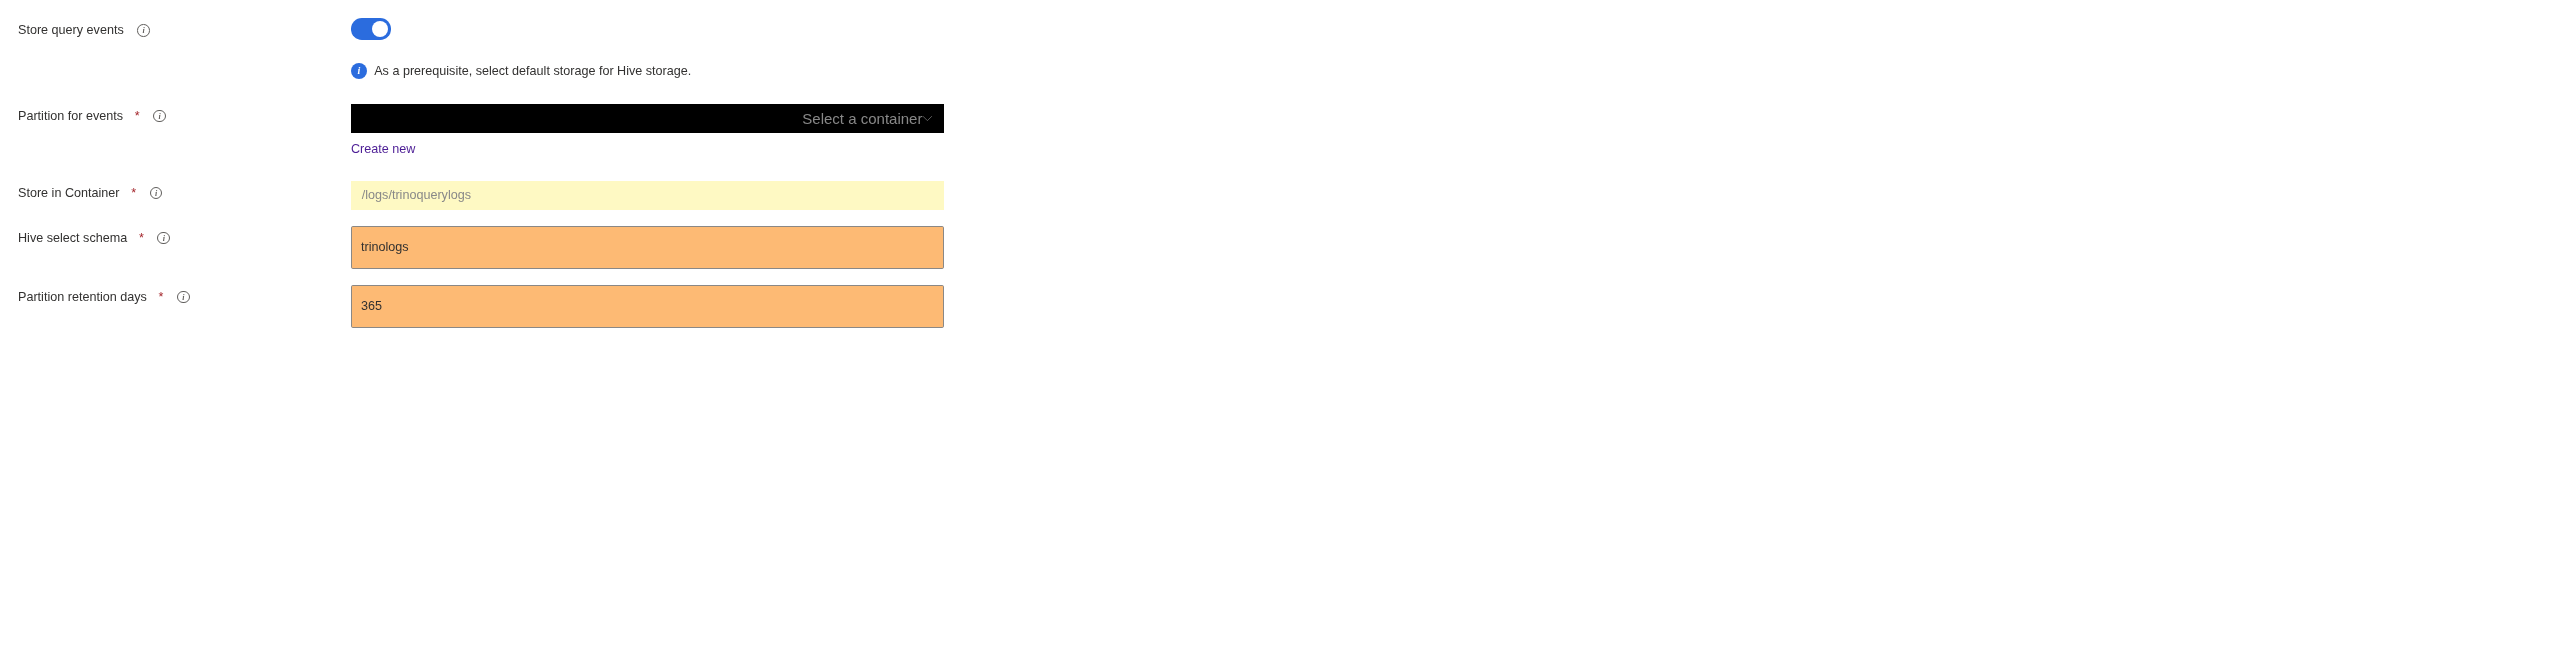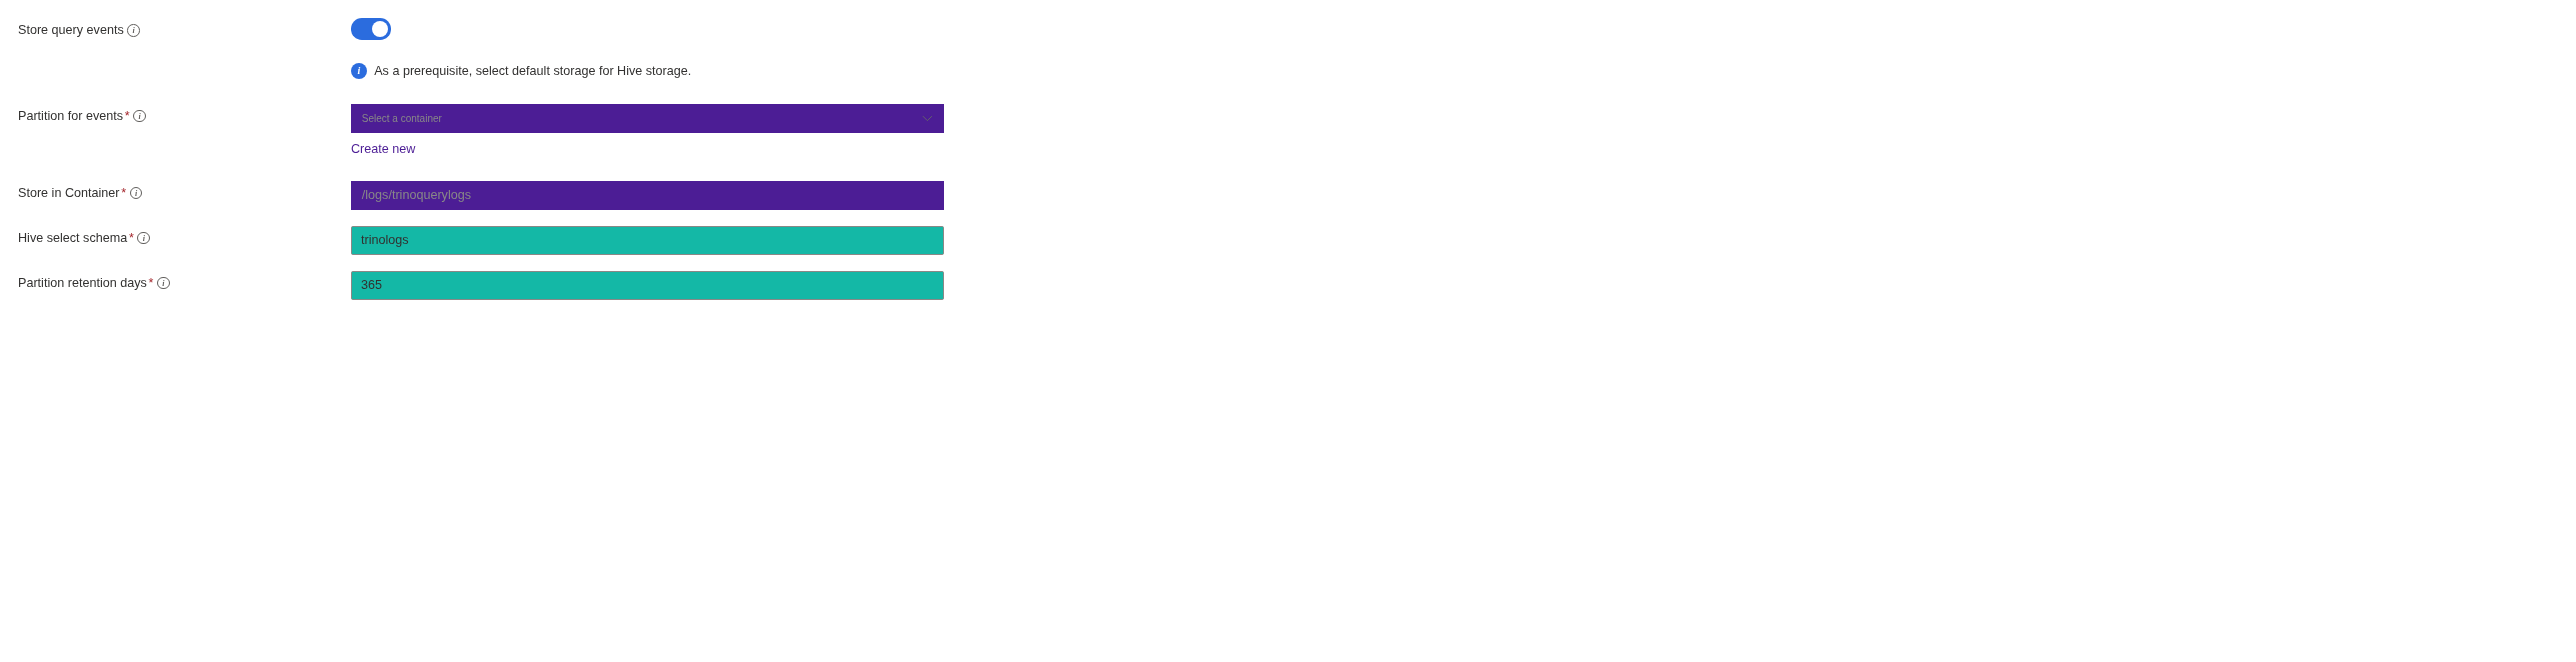--- a/index.html
+++ b/index.html
@@ -17,21 +17,21 @@
   .form-row {
     display: flex;
     align-items: flex-start;
     margin-bottom: 16px;
   }
   .label-col {
     width: 333px;
     flex-shrink: 0;
     display: flex;
     align-items: center;
-    gap: 0;
+    gap: 10px;
     padding-top: 5.4px;
     font-size: 12.6px;
     color: #323130;
   }
   .required {
     color: #a4262c;
     margin-left: 1.8px;
   }
   .info-icon {
     display: inline-flex;
@@ -95,57 +95,57 @@
     font-size: 10px;
     font-weight: 600;
     font-style: italic;
     font-family: Georgia, serif;
     flex-shrink: 0;
   }
   
   .select-box {
     width: 100%;
     height: 29px;
-    background: #4c1d95;
+    background: #000000;
     border: none;
     display: flex;
     align-items: center;
-    justify-content: space-between;
+    justify-content: flex-end;
     padding: 0 10.8px;
     color: #888;
-    font-size: 10px;
+    font-size: 15px;
     cursor: pointer;
   }
   .chevron {
     width: 10.8px;
     height: 10.8px;
   }
   .link {
     color: #4c1d95;
     font-size: 12.6px;
     cursor: pointer;
     margin-top: 1.8px;
   }
   
   .input-disabled {
     width: 100%;
     height: 29px;
-    background: #4c1d95;
+    background: #fef9c3;
     border: none;
     padding: 0 10.8px;
     color: #888;
     font-size: 12.6px;
     display: flex;
     align-items: center;
   }
   
   .text-input {
     width: 100%;
-    height: 29px;
-    background: #14b8a6;
+    height: 43px;
+    background: #fdba74;
     border: 0.9px solid #8a8886;
     border-radius: 1.8px;
     padding: 0 9px;
     font-size: 12.6px;
     color: #323130;
     font-family: inherit;
     outline: none;
   }
   .row-spacer-lg {
     margin-bottom: 25px;

